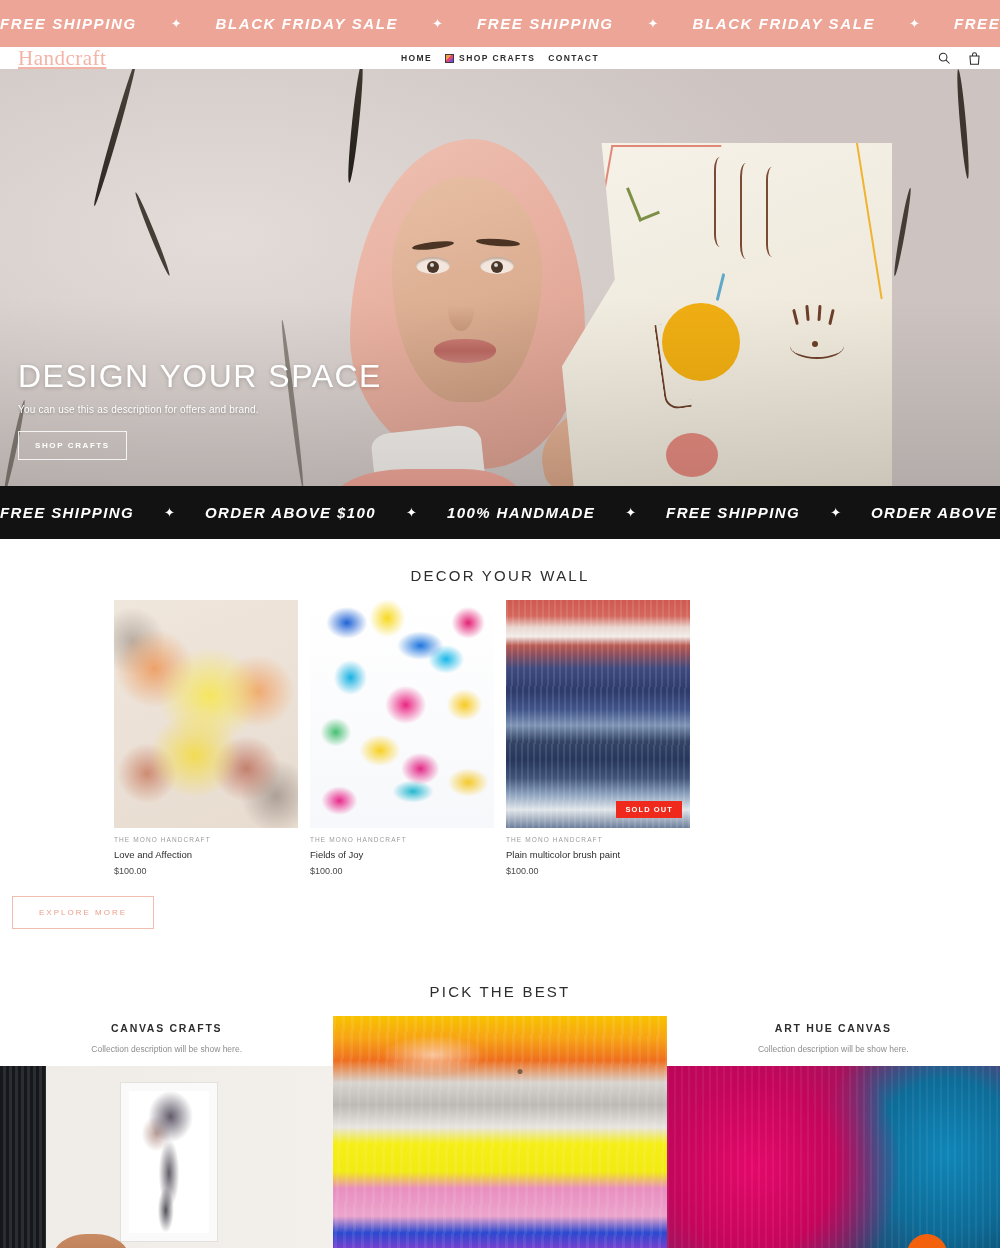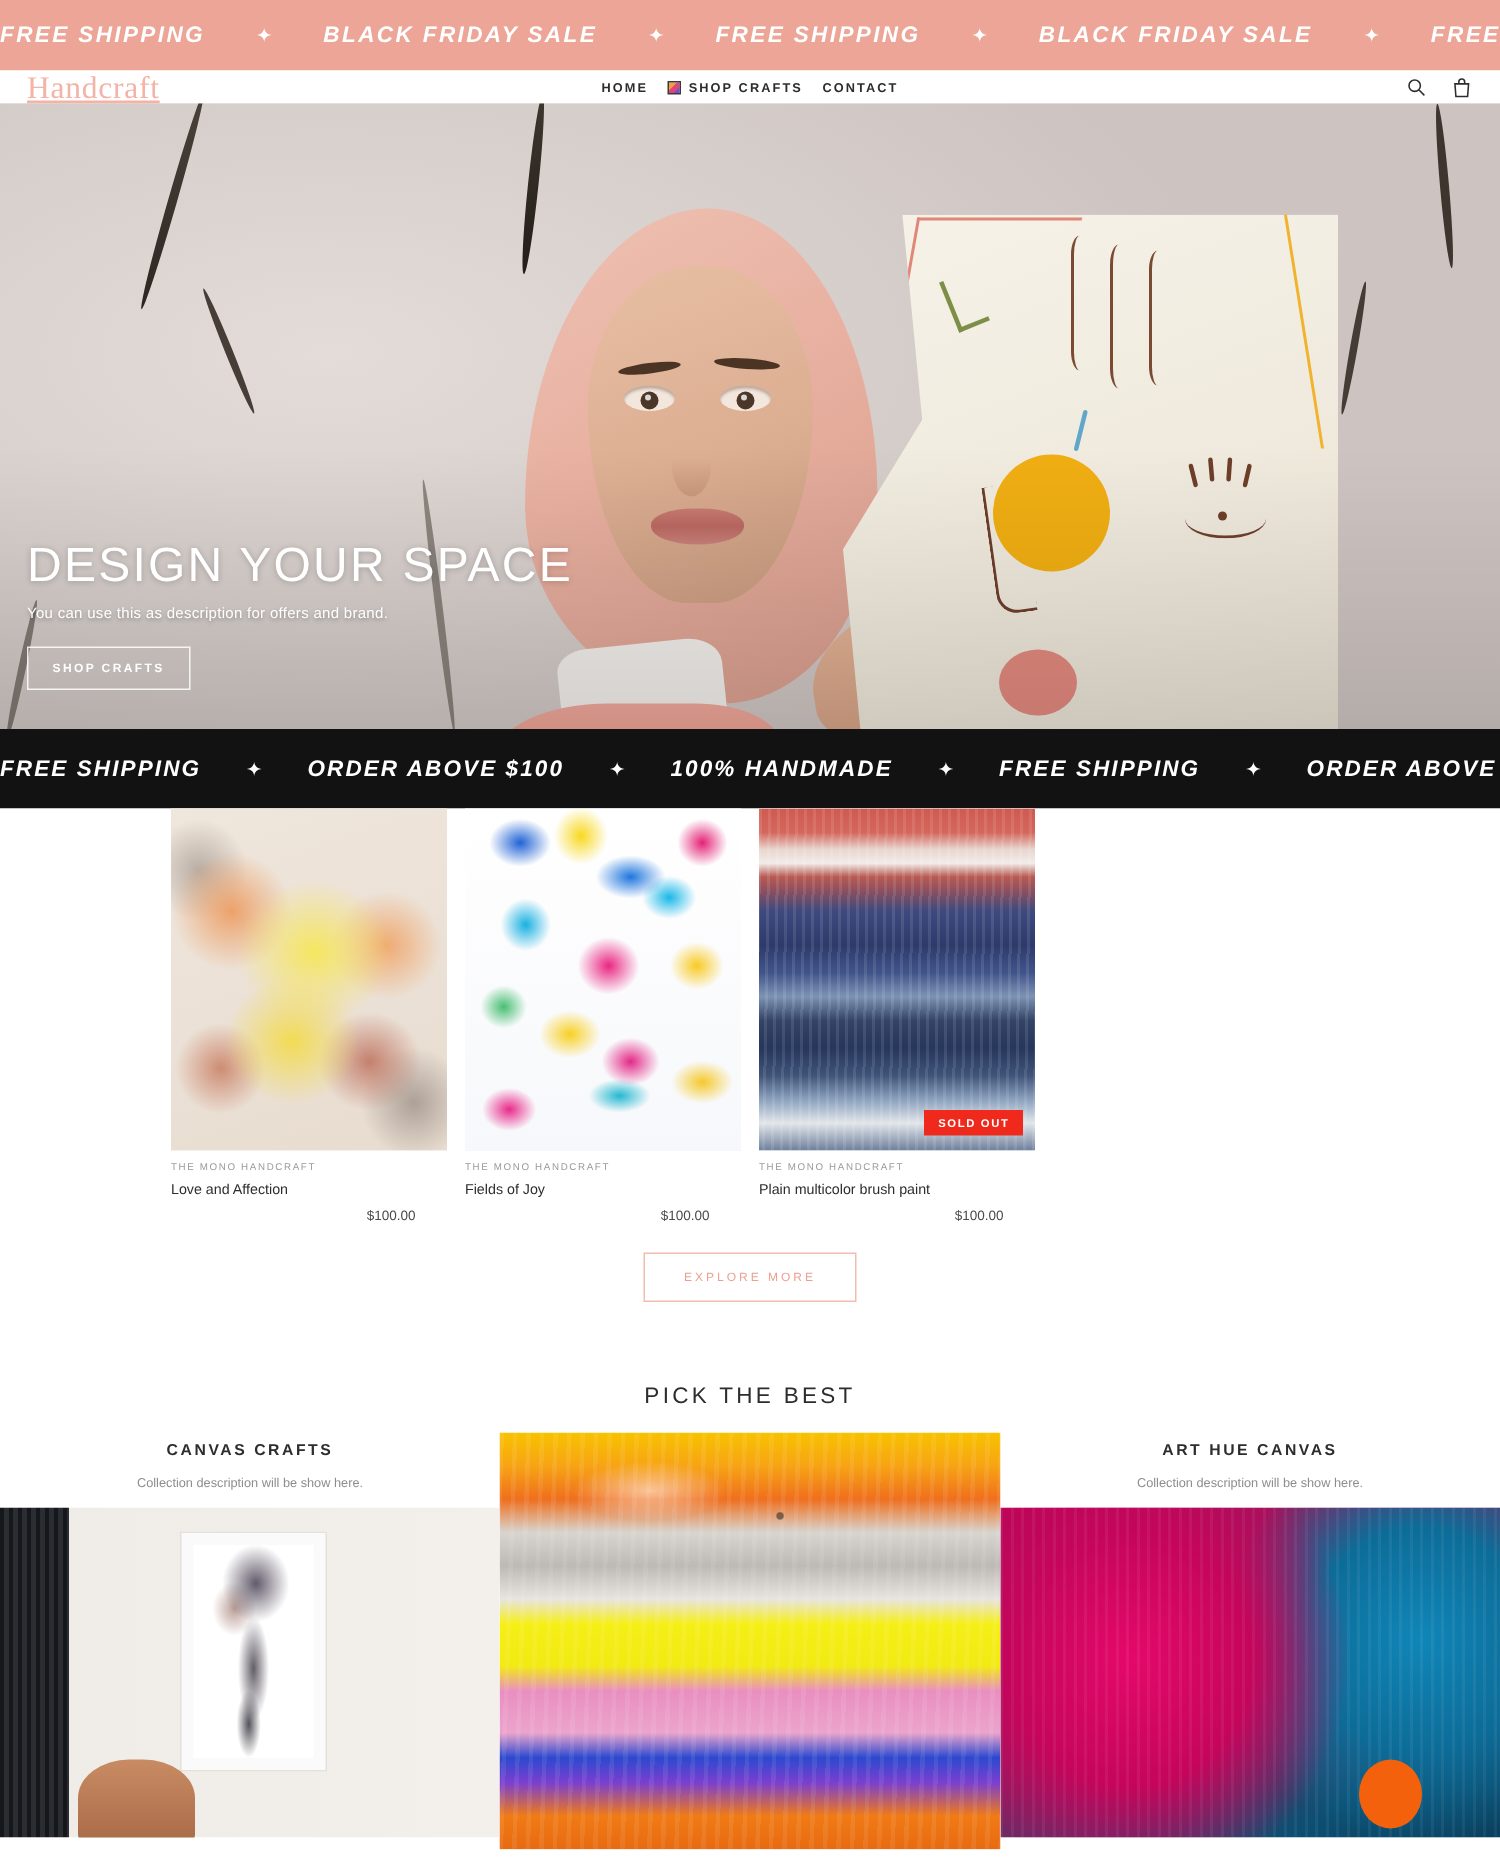--- a/index.html
+++ b/index.html
@@ -358,23 +358,22 @@
   }
   .product-title {
     margin-top:6px;
     font-size:9.5px;
     color:#2d2d2d;
   }
   .product-price {
     margin-top:6px;
     font-size:9px;
     color:#4a4a4a;
-    text-align:right;
-  }
-  .explore-wrap { display:flex; justify-content:center; padding:20px 1px 26px; }
+  }
+  .explore-wrap { display:flex; padding:20px 12px 26px; }
   .explore-btn {
     border:1px solid #f2bdb1;
     color:#eda08f;
     background:transparent;
     font-size:8px;
     letter-spacing:2px;
     padding:11px 26px;
     text-transform:uppercase;
     cursor:pointer;
     font-family:inherit;
@@ -642,20 +641,21 @@
     <span class="marquee-item">100% HANDMADE</span>
     <span class="marquee-sep">✦</span>
     <span class="marquee-item">FREE SHIPPING</span>
     <span class="marquee-sep">✦</span>
     <span class="marquee-item">ORDER ABOVE $100</span>
 
   </div>
 </div>
 
 <section class="section">
+  <h2 class="section-title">DECOR YOUR WALL</h2>
 
   <div class="product-grid">
 
     <div class="product-card">
       <div class="product-media">
         <div class="art-watercolor"></div>
       </div>
       <div class="product-vendor">THE MONO HANDCRAFT</div>
       <div class="product-title">Love and Affection</div>
       <div class="product-price">$100.00</div>

